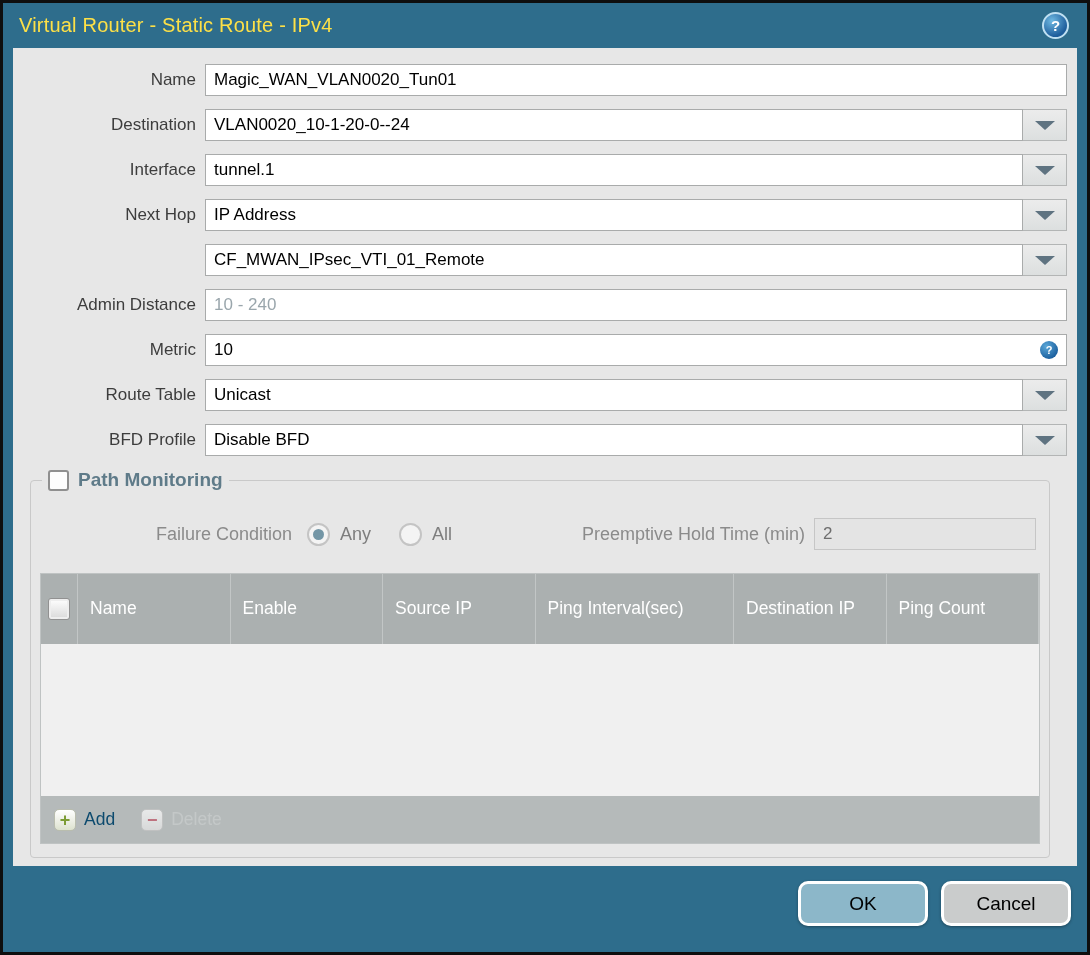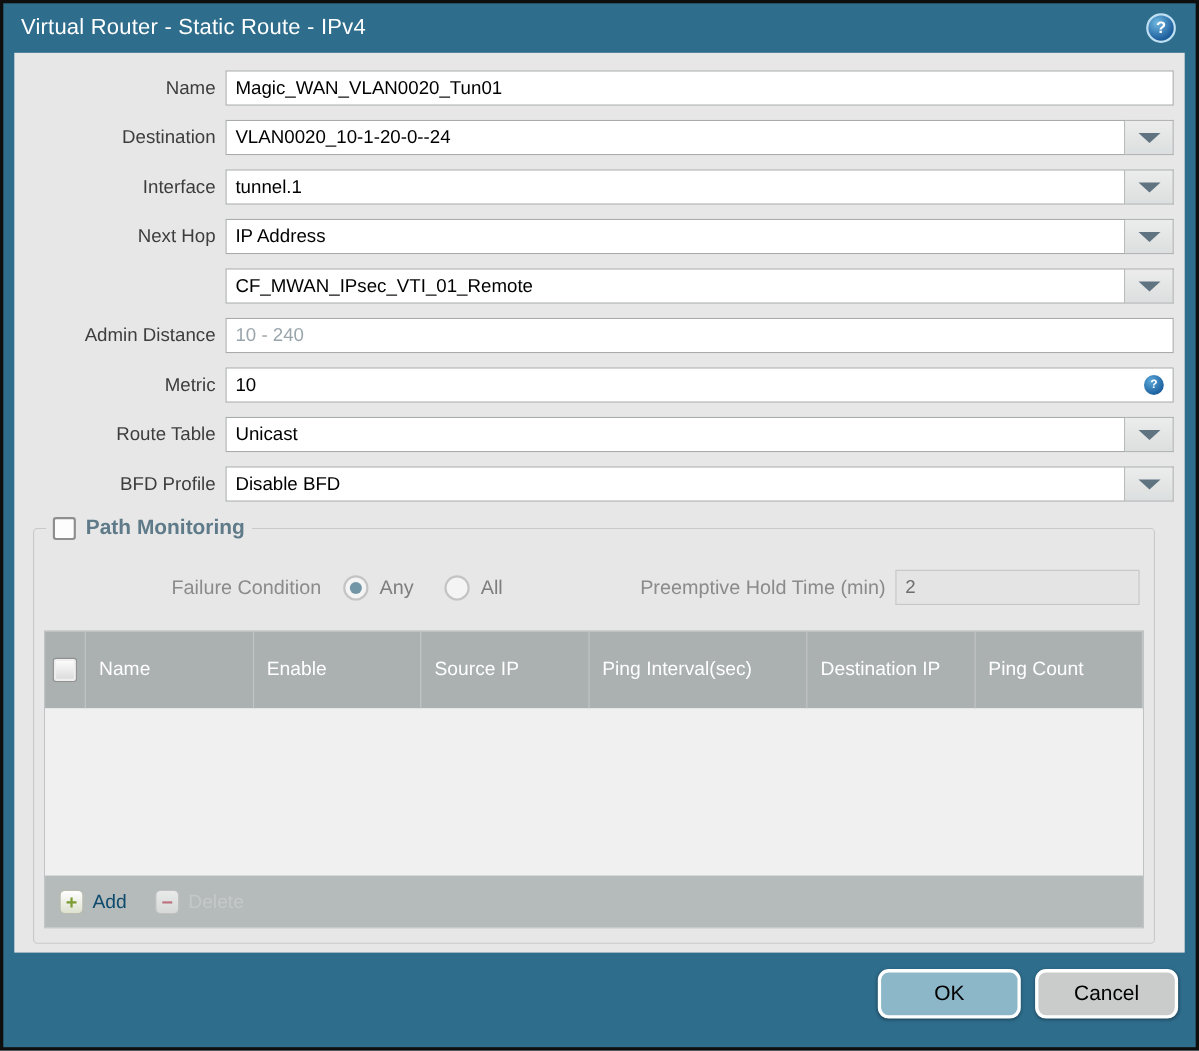--- a/index.html
+++ b/index.html
@@ -12,21 +12,21 @@
     background: #2e6d8c;
     display: flex; flex-direction: column;
   }
 
   
   .titlebar {
     height: 45px; flex: 0 0 45px;
     display: flex; align-items: center; justify-content: space-between;
     padding: 0 18px 0 16px;
   }
-  .title { color: #ffffff; font-size: 20px; letter-spacing: 0.2px; }
+  .title { color: #fde047; font-size: 20px; letter-spacing: 0.2px; }
   .help-badge {
     width: 27px; height: 27px; border-radius: 50%;
     background: radial-gradient(circle at 35% 30%, #6fb9e2, #1e5e9c 70%);
     border: 2px solid #bfe0f2;
     color: #fff; font-size: 15px; font-weight: bold;
     display: flex; align-items: center; justify-content: center;
     cursor: pointer;
   }
 
   
@@ -90,21 +90,21 @@
   .checkbox {
     width: 21px; height: 21px;
     background: #fdfdfd;
     border: 2px solid #8f8f8f; border-radius: 3px;
     cursor: pointer;
   }
   .pm-title { font-size: 19px; font-weight: bold; color: #5f7b89; }
 
   .pm-row1 { display: flex; align-items: center; margin: 14px 4px 22px 0; height: 34px; }
   .dim-lbl { color: #8b8b8b; font-size: 18px; white-space: nowrap; }
-  .fc-label { width: 252px; text-align: right; margin-right: 20px; }
+  .fc-label { width: 252px; text-align: right; margin-right: 15px; }
   .radio {
     width: 23px; height: 23px; border-radius: 50%;
     background: #f4f4f4; border: 2px solid #c4c4c4;
     display: inline-flex; align-items: center; justify-content: center;
     flex: 0 0 23px;
   }
   .radio.selected::after {
     content: ""; width: 11px; height: 11px; border-radius: 50%;
     background: #7396a6;
   }

